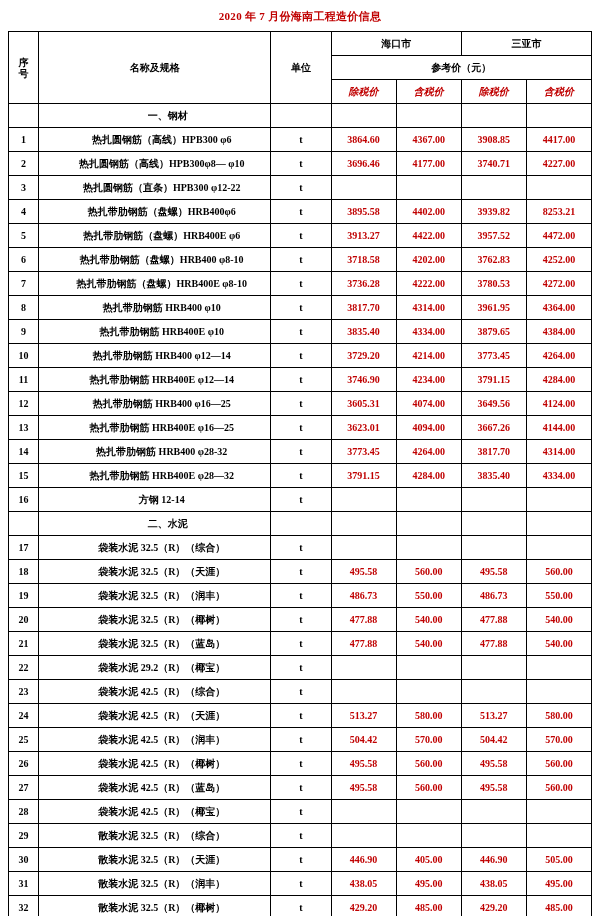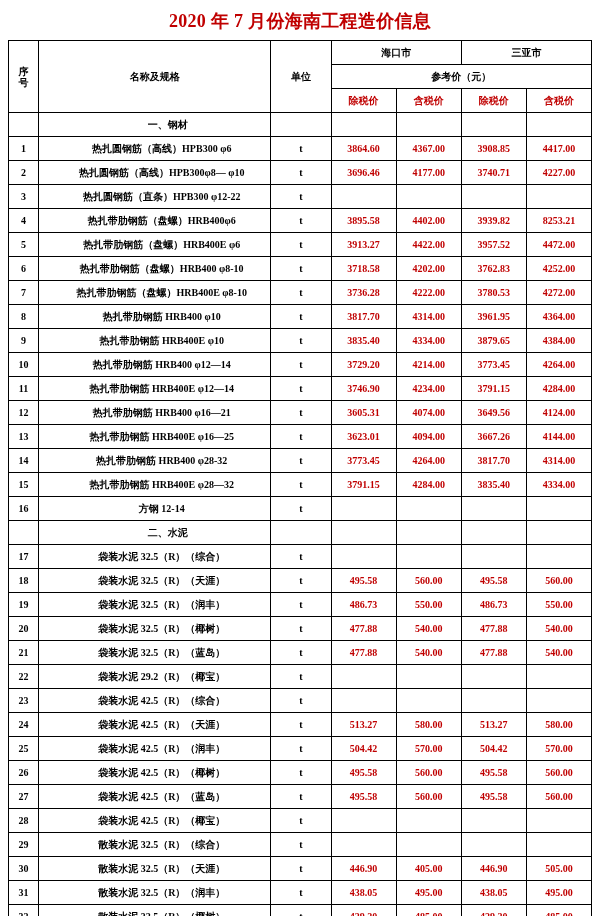--- a/index.html
+++ b/index.html
@@ -16,21 +16,21 @@
   }
   .page {
     width: 600px;
     box-sizing: border-box;
     padding: 0 8px;
   }
   .doc-title {
     text-align: center;
     font-family: "Liberation Serif", serif;
     font-weight: bold;
-    font-size: 18px;
+    font-size: 11px;
     color: #c00000;
     padding: 9px 0 7px 0;
     letter-spacing: 0.3px;
   }
   table.price-table {
     border-collapse: collapse;
     width: 584px;
     margin: 0 auto;
     table-layout: fixed;
   }
@@ -56,20 +56,21 @@
   .name-cell {
     text-align: left;
     padding-left: 14px !important;
     font-weight: bold;
   }
   .name-cell.section {
     padding-left: 26px !important;
   }
   .red {
     color: #c00000;
+    font-style: italic;
   }
   .hdr-row td {
     font-weight: bold;
   }
   .price-val {
     color: #c00000;
     font-weight: bold;
     font-size: 10px;
   }
 </style>
@@ -215,21 +216,21 @@
           <td>11</td>
           <td class="name-cell">热扎带肋钢筋 HRB400E   φ12—14</td>
           <td>t</td>
           <td class="price-val">3746.90</td>
           <td class="price-val">4234.00</td>
           <td class="price-val">3791.15</td>
           <td class="price-val">4284.00</td>
         </tr>
         <tr>
           <td>12</td>
-          <td class="name-cell">热扎带肋钢筋 HRB400    φ16—21</td>
+          <td class="name-cell">热扎带肋钢筋 HRB400    φ16—25</td>
           <td>t</td>
           <td class="price-val">3605.31</td>
           <td class="price-val">4074.00</td>
           <td class="price-val">3649.56</td>
           <td class="price-val">4124.00</td>
         </tr>
         <tr>
           <td>13</td>
           <td class="name-cell">热扎带肋钢筋 HRB400E   φ16—25</td>
           <td>t</td>

